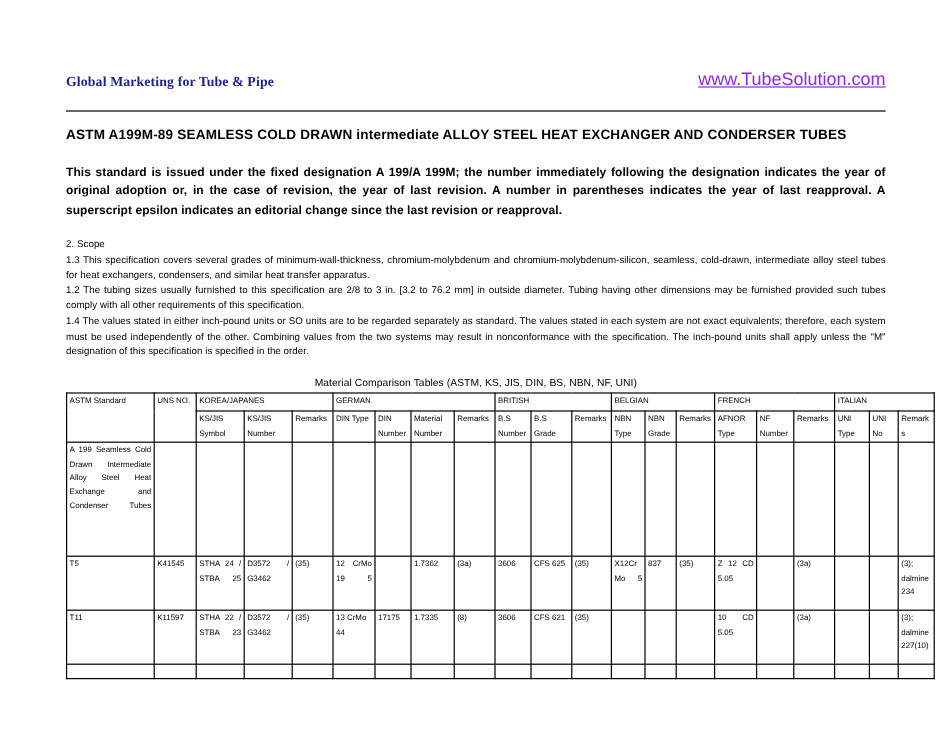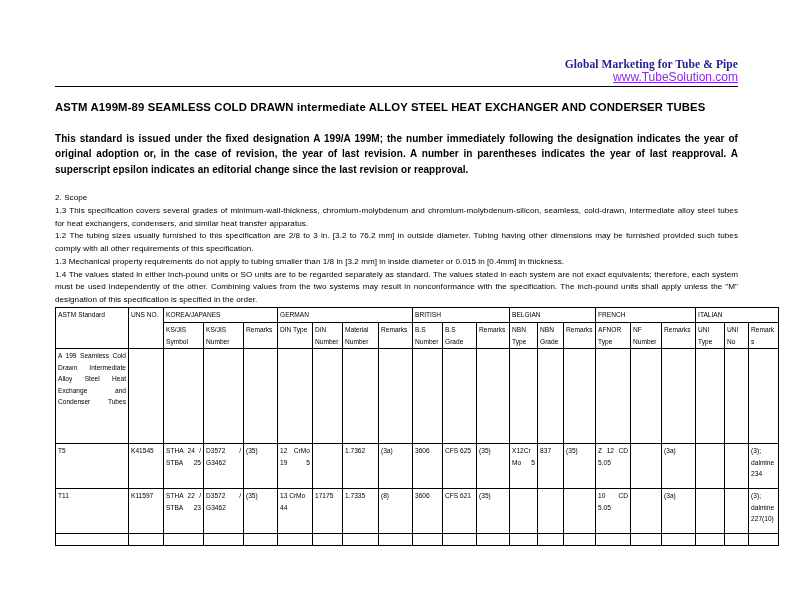--- a/index.html
+++ b/index.html
@@ -24,35 +24,34 @@
     padding: 0 55px;
   }
 
   
   .doc-header {
     position: relative;
     display: flex;
     align-items: flex-end;
     justify-content: space-between;
     padding-top: 58px;
-    padding-bottom: 2px;
+    padding-bottom: 17px;
     border-bottom: 1.5px solid #000000;
-    flex-direction: column;
   }
   .header-left {
     font-family: "Liberation Serif", serif;
     font-weight: bold;
     font-size: 11.5px;
     color: #1f1f8f;
     letter-spacing: 0.1px;
     white-space: nowrap;
   }
   .header-right {
     font-family: "Liberation Sans", sans-serif;
-    font-size: 12px;
+    font-size: 15px;
     color: #8a2be2;
     text-decoration: underline;
     white-space: nowrap;
   }
 
   
   .doc-title {
     font-size: 11.3px;
     font-weight: bold;
     letter-spacing: 0.15px;
@@ -143,24 +142,24 @@
   <div class="doc-title">ASTM A199M-89 SEAMLESS COLD DRAWN intermediate ALLOY STEEL HEAT EXCHANGER AND CONDERSER TUBES</div>
 
   <div class="body-block">
     <p class="para">This standard is issued under the fixed designation A 199/A 199M; the number immediately following the designation indicates the year of original adoption or, in the case of revision, the year of last revision. A number in parentheses indicates the year of last reapproval. A superscript epsilon indicates an editorial change since the last revision or reapproval.</p>
   </div>
 
   <div class="scope-block">
     <p class="scope-line">2. Scope</p>
     <p class="scope-line">1.3 This specification covers several grades of minimum-wall-thickness, chromium-molybdenum and chromium-molybdenum-silicon, seamless, cold-drawn, intermediate alloy steel tubes for heat exchangers, condensers, and similar heat transfer apparatus.</p>
     <p class="scope-line">1.2 The tubing sizes usually furnished to this specification are 2/8 to 3 in. [3.2 to 76.2 mm] in outside diameter. Tubing having other dimensions may be furnished provided such tubes comply with all other requirements of this specification.</p>
-    <p class="scope-line">1.3 Mechanical property requirements do not apply to tubing smaller than 1/8 in [3.2 mm] in inside diameter or 0.015 in [0.4mm] in thickness.</p>
     <p class="scope-line">1.4 The values stated in either inch-pound units or SO units are to be regarded separately as standard. The values stated in each system are not exact equivalents; therefore, each system must be used independently of the other. Combining values from the two systems may result in nonconformance with the specification. The inch-pound units shall apply unless the "M" designation of this specification is specified in the order.</p>
   </div>
 
+  <div class="table-caption">Material Comparison Tables (ASTM, KS, JIS, DIN, BS, NBN, NF, UNI)</div>
 
   <table class="cmp">
     <colgroup>
       <col style="width:73px">
       <col style="width:35px">
       <col style="width:40px">
       <col style="width:40px">
       <col style="width:34px">
       <col style="width:35px">
       <col style="width:30px">

